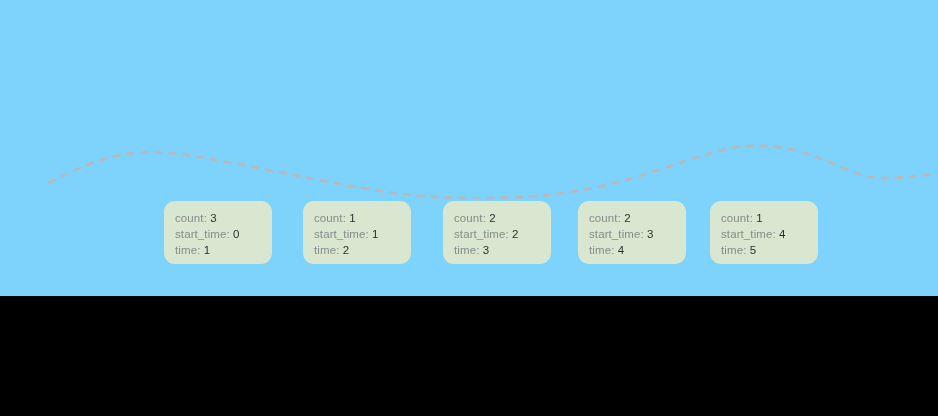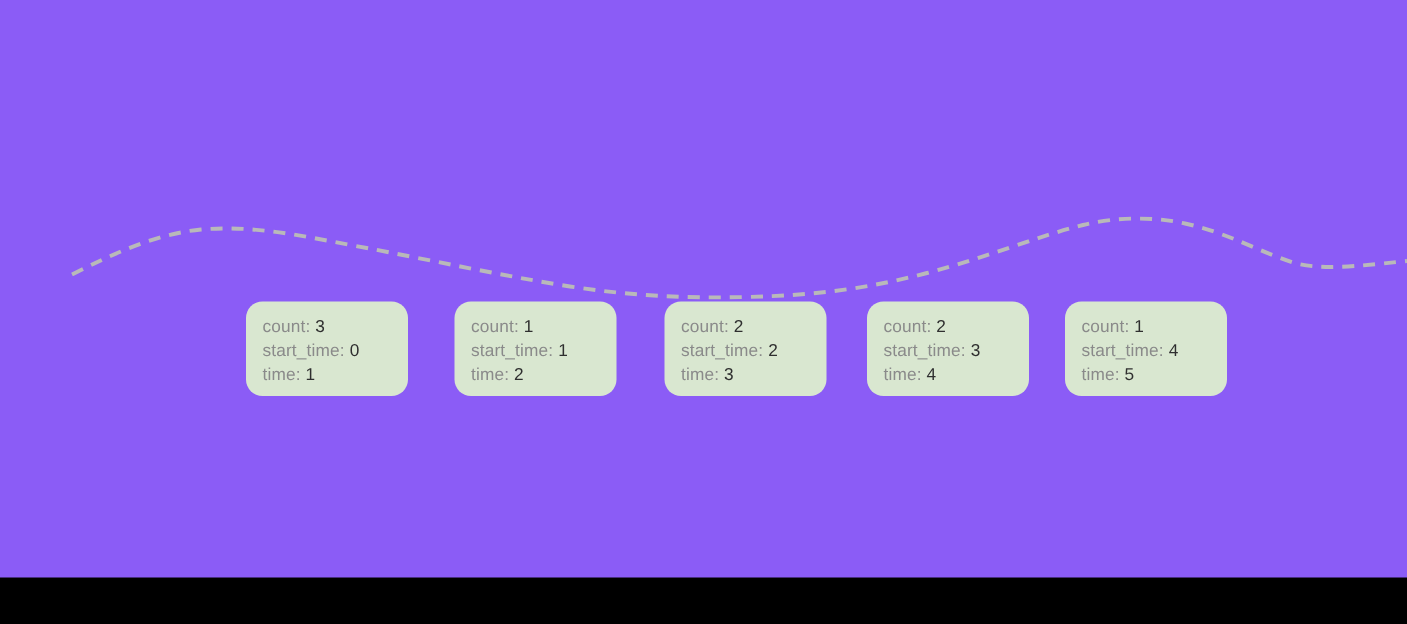--- a/index.html
+++ b/index.html
@@ -52,21 +52,21 @@
     white-space: nowrap;
     letter-spacing: 0.1px;
   }
   .node-val {
     color: #2f2f2f;
   }
 </style>
 </head>
 <body style="background: rgb(0, 0, 0);">
 
-<div id="stage" style="width: 938px; height: 385px; background: #8b5cf6;">
+<div id="stage" style="width: 938px; height: 296px; background: #7dd3fc;">
 
   <svg id="curve-layer" viewBox="0 0 938 416" width="938" height="416" xmlns="http://www.w3.org/2000/svg">
     <path id="curve-path" fill="none" stroke-linecap="butt" stroke-linejoin="round" d="M 48 183 C 78 168, 104 156, 134 153 C 168 150, 200 157, 232 163 C 286 173, 330 183, 380 191 C 420 197, 455 199, 497 198 C 545 197, 580 192, 618 182 C 660 171, 690 158, 722 150 C 742 145, 768 144, 790 149 C 818 155, 840 168, 862 175 C 880 180, 900 178, 938 174" stroke="#b9b9b9" stroke-width="2.6" stroke-dasharray="8 6"></path>
   </svg>
 
   <div id="cards-layer">
       <div class="node-card" style="left: 164px; top: 201px; width: 108px; height: 63px; background: rgb(217, 231, 208);">
         <div class="node-line"><span>count:</span> <span class="node-val">3</span></div>
         <div class="node-line"><span>start_time:</span> <span class="node-val">0</span></div>
         <div class="node-line"><span>time:</span> <span class="node-val">1</span></div>

